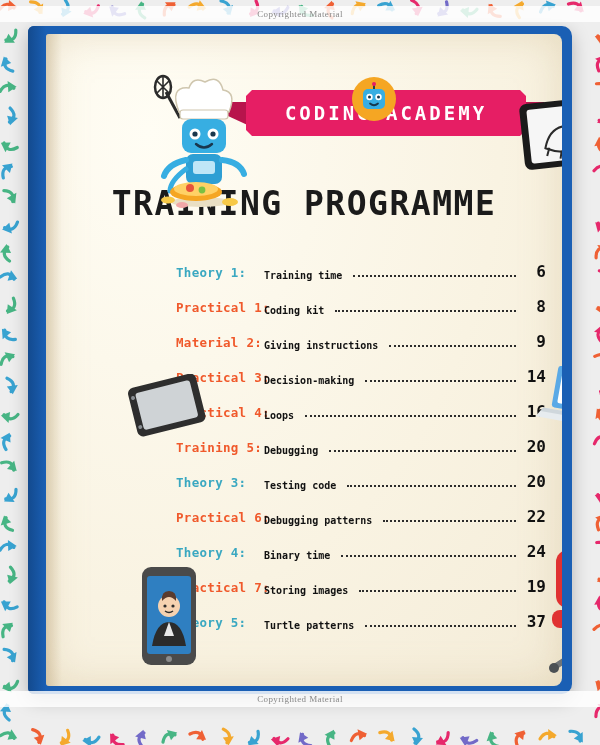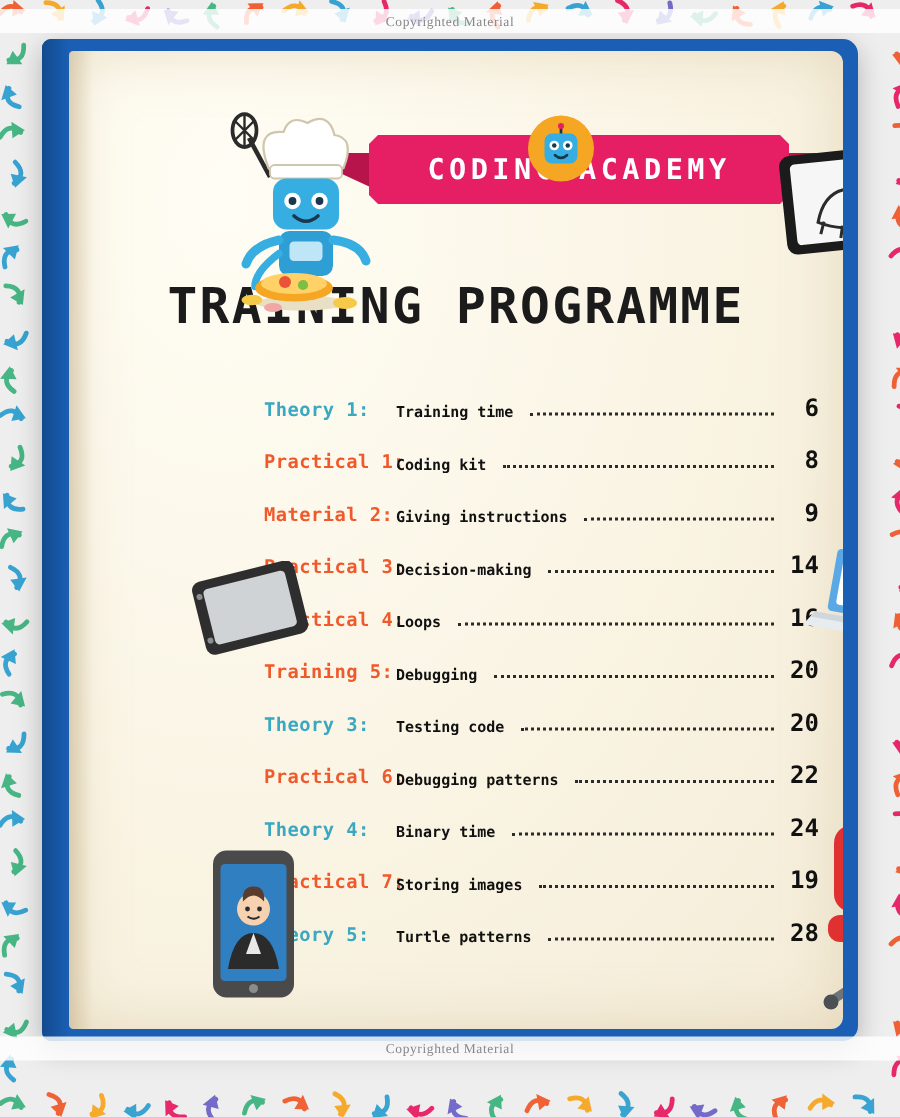--- a/index.html
+++ b/index.html
@@ -1059,21 +1059,21 @@
           <div class="row">
             <div class="lead-wrap"><span class="lead practical">Practical 7:</span></div>
             <span class="title-txt">Storing images</span>
             <span class="dots"></span>
             <span class="pg">19</span>
           </div>
           <div class="row">
             <div class="lead-wrap"><span class="lead theory">Theory 5:</span></div>
             <span class="title-txt">Turtle patterns</span>
             <span class="dots"></span>
-            <span class="pg">28</span>
+            <span class="pg">37</span>
           </div>
         </div>
 
       <div class="gadget tablet-grey">
         <svg viewBox="0 0 78 64">
           <g transform="rotate(-14 39 32)">
             <rect x="4" y="6" width="70" height="50" rx="6" fill="#2e2e2e"></rect>
             <rect x="11" y="12" width="56" height="38" rx="3" fill="#cfd3d6"></rect>
             <circle cx="8" cy="16" r="2" fill="#8a8f94"></circle>
               <circle cx="8" cy="46" r="2" fill="#8a8f94"></circle>

